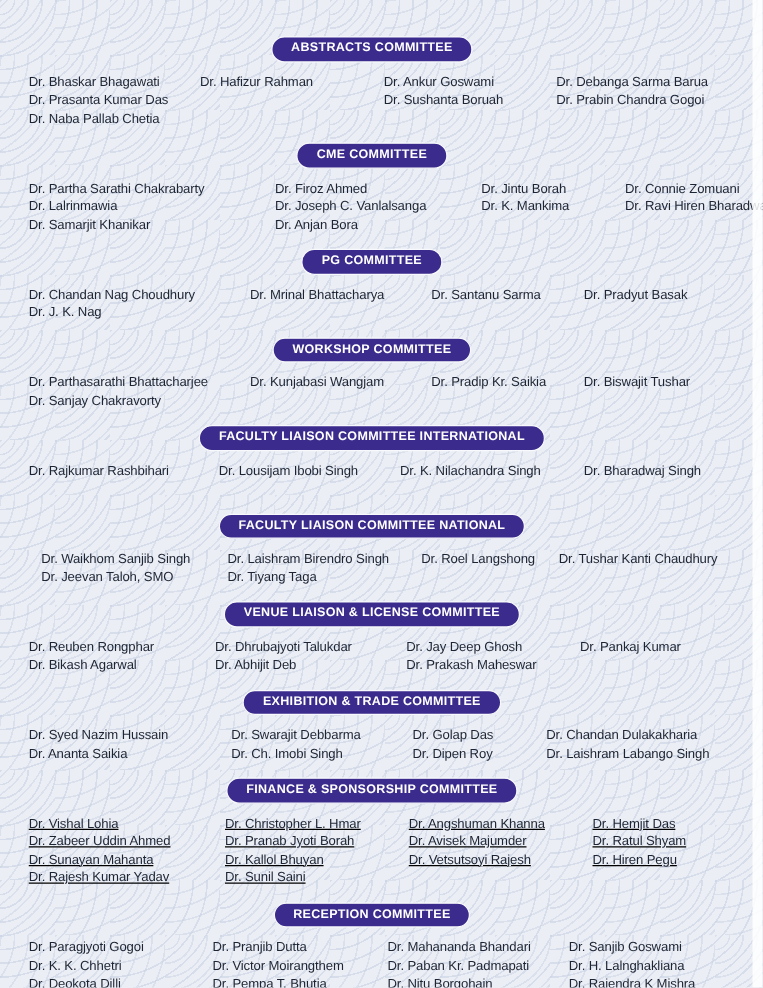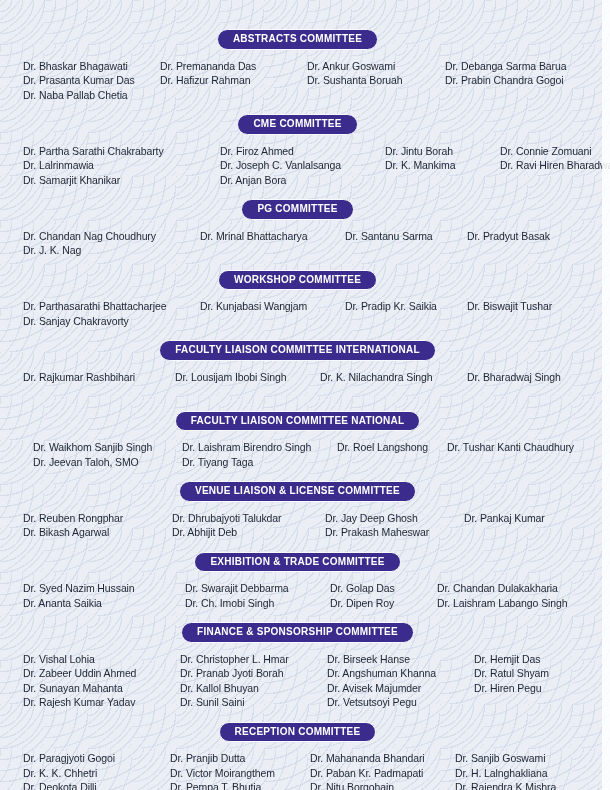--- a/index.html
+++ b/index.html
@@ -67,41 +67,40 @@
     white-space:nowrap;
   }
   .cols-s0{grid-template-columns:137px 147px 138px auto;}
   .cols-s1{grid-template-columns:177px 145px 95px auto;gap:20px;}
   .cols-s2{grid-template-columns:177px 145px 122px auto;}
   .cols-s3{grid-template-columns:177px 145px 122px auto;}
   .cols-s4{grid-template-columns:152px 145px 147px auto;}
   .cols-s5{grid-template-columns:149px 155px 110px auto;padding-left:33px;}
   .cols-s6{grid-template-columns:149px 153px 139px auto;}
   .cols-s7{grid-template-columns:162px 145px 107px auto;}
-  .cols-s8{grid-template-columns:157px 147px 147px auto;}
+  .cols-s8{grid-template-columns:157px 147px 147px auto;text-decoration:underline;}
   .cols-s9{grid-template-columns:147px 140px 145px auto;}
 </style>
 </head>
 <body>
 
 <div class="page">
   <div class="content">
 
     <section class="committee">
       <div class="pill-row">
         <span class="pill">ABSTRACTS COMMITTEE</span>
       </div>
       <div class="names cols-s0">
           <div class="name-col">
             <div class="member">Dr. Bhaskar Bhagawati</div>
             <div class="member">Dr. Prasanta Kumar Das</div>
             <div class="member">Dr. Naba Pallab Chetia</div>
           </div>
           <div class="name-col">
-            <div class="member">Dr. Premananda Das</div>
             <div class="member">Dr. Hafizur Rahman</div>
           </div>
           <div class="name-col">
             <div class="member">Dr. Ankur Goswami</div>
             <div class="member">Dr. Sushanta Boruah</div>
           </div>
           <div class="name-col">
             <div class="member">Dr. Debanga Sarma Barua</div>
             <div class="member">Dr. Prabin Chandra Gogoi</div>
           </div>
@@ -276,24 +275,23 @@
             <div class="member">Dr. Sunayan Mahanta</div>
             <div class="member">Dr. Rajesh Kumar Yadav</div>
           </div>
           <div class="name-col">
             <div class="member">Dr. Christopher L. Hmar</div>
             <div class="member">Dr. Pranab Jyoti Borah</div>
             <div class="member">Dr. Kallol Bhuyan</div>
             <div class="member">Dr. Sunil Saini</div>
           </div>
           <div class="name-col">
-            <div class="member">Dr. Birseek Hanse</div>
             <div class="member">Dr. Angshuman Khanna</div>
             <div class="member">Dr. Avisek Majumder</div>
-            <div class="member">Dr. Vetsutsoyi Pegu</div>
+            <div class="member">Dr. Vetsutsoyi Rajesh</div>
           </div>
           <div class="name-col">
             <div class="member">Dr. Hemjit Das</div>
             <div class="member">Dr. Ratul Shyam</div>
             <div class="member">Dr. Hiren Pegu</div>
           </div>
         </div>
     </section>
 
     <section class="committee">

